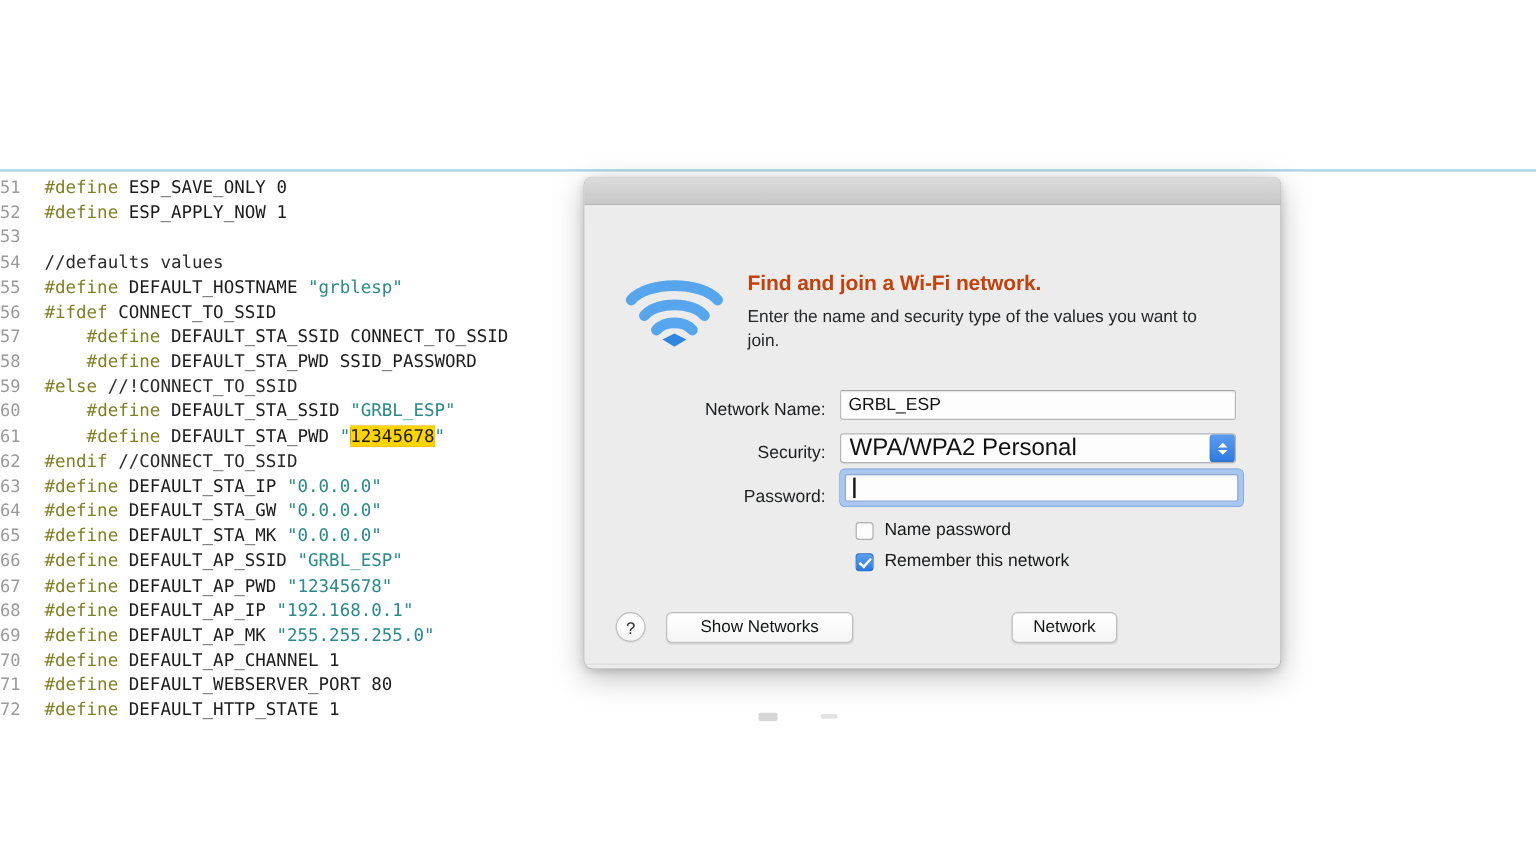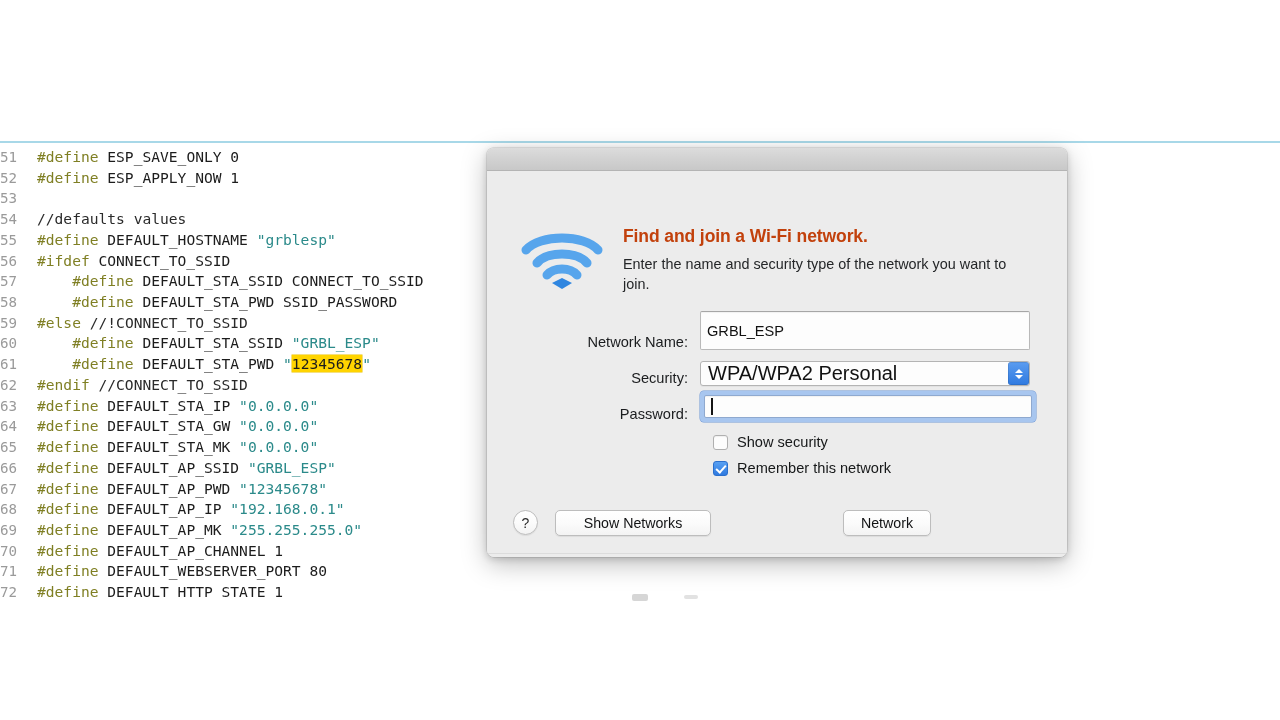--- a/index.html
+++ b/index.html
@@ -176,21 +176,21 @@
     text-align: right;
     padding-right: 12px;
     box-sizing: border-box;
     font-size: 14.6px;
     color: #1a1c1e;
     white-space: nowrap;
   }
 
   .text-field {
     width: 330px;
-    height: 39px;
+    height: 25px;
     box-sizing: border-box;
     background: #fdfdfd;
     border: 1px solid #b9b9b9;
     border-top-color: #a6a6a6;
     border-radius: 2px;
     font-family: "Liberation Sans", sans-serif;
     font-size: 14.6px;
     color: #111;
     padding: 0 6px;
     outline: none;
@@ -391,21 +391,21 @@
           <path d="M6 24 C20 8, 64 8, 78 24" stroke-width="9"></path>
           <path d="M17 37 C27 25, 57 25, 67 37" stroke-width="9"></path>
           <path d="M27 49 C34 41, 50 41, 57 49" stroke-width="9"></path>
         </g>
         <path d="M42 52 L52 57 L42 63 L32 57 Z" fill="#2f86e0"></path>
       </svg>
     </div>
 
     <div id="header-text">
       <p id="dlg-title">Find and join a Wi-Fi network.</p>
-      <p id="dlg-sub">Enter the name and security type of the network you want to join.</p>
+      <p id="dlg-sub">Enter the name and security type of the values you want to join.</p>
     </div>
 
     <div class="form-row" id="row-network">
       <div class="field-label">Network Name:</div>
       <input class="text-field" id="network-name-input" type="text" value="GRBL_ESP" style="">
     </div>
 
     <div class="form-row" id="row-security">
       <div class="field-label">Security:</div>
       <div class="select-wrap">
@@ -420,21 +420,21 @@
     <div class="form-row" id="row-password">
       <div class="field-label">Password:</div>
       <div class="focus-wrap">
         <input class="text-field" id="password-input" type="text" value="" style="">
         <span id="pw-caret"></span>
       </div>
     </div>
 
     <div class="check-row" id="chk-show">
       <span class="cbox cbox-off"></span>
-      <span class="chk-label">Show security</span>
+      <span class="chk-label">Name password</span>
     </div>
 
     <div class="check-row" id="chk-remember">
       <span class="cbox cbox-on"></span>
       <span class="chk-label">Remember this network</span>
     </div>
 
     <div id="btn-bar">
       <div id="bar-sep"></div>
       <div class="btn" id="btn-help">?</div>

